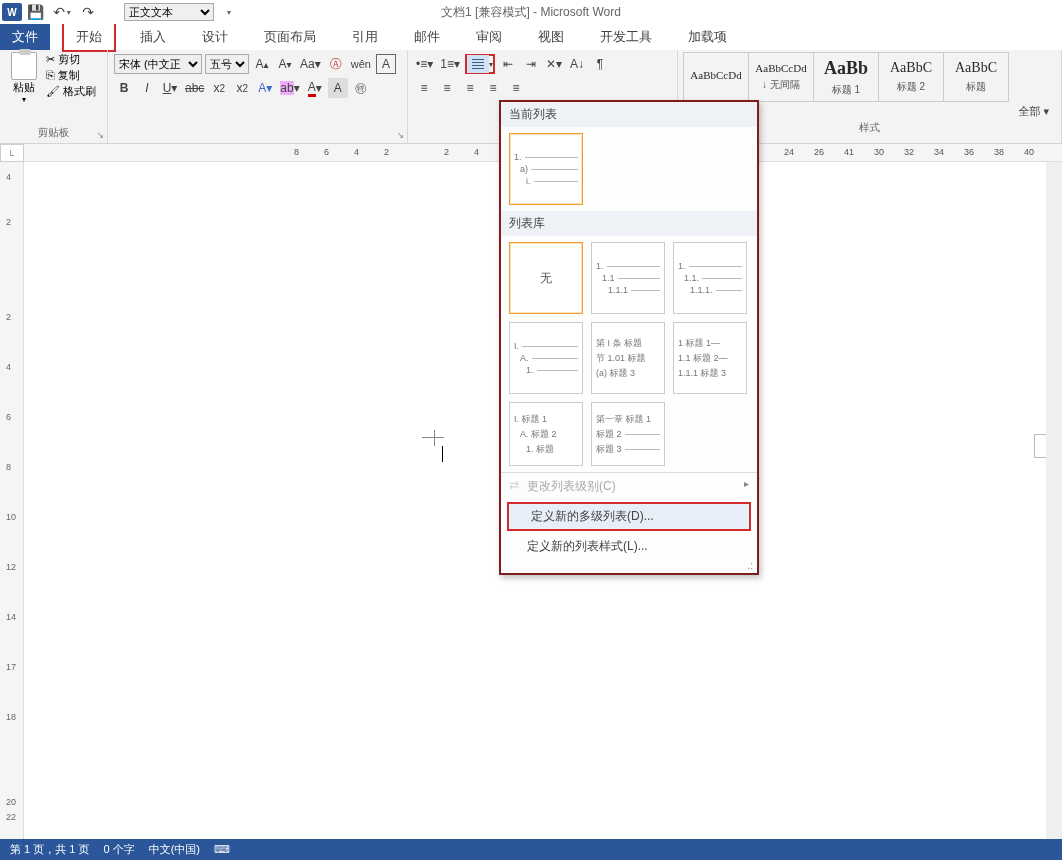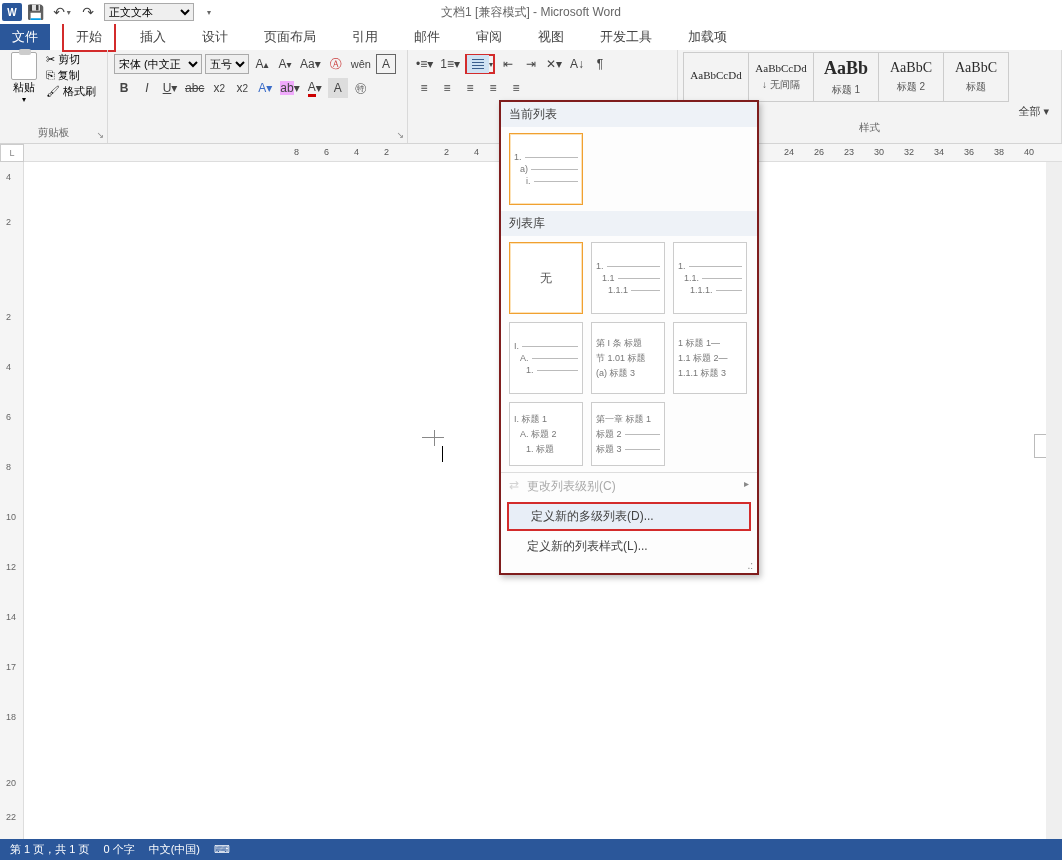--- a/index.html
+++ b/index.html
@@ -2,21 +2,21 @@
 <html><head>
 <meta charset="utf-8">
 <style>
 * { margin: 0; padding: 0; box-sizing: border-box; font-family: "Microsoft YaHei", "Segoe UI", sans-serif; }
 body { width: 1062px; height: 860px; background: #fff; overflow: hidden; position: relative; }
 
 .titlebar { height: 24px; background: #fff; display: flex; align-items: center; font-size: 12px; position: relative; }
 .titlebar .qat { display: flex; align-items: center; gap: 2px; padding-left: 2px; }
 .titlebar .qat-btn { width: 24px; height: 22px; display: flex; align-items: center; justify-content: center; color: #444; font-size: 14px; }
 .word-icon { width: 20px; height: 18px; background: #2b579a; color: #fff; font-size: 10px; font-weight: bold; display: flex; align-items: center; justify-content: center; border-radius: 2px; }
-.style-select { font-size: 11px; height: 18px; width: 90px; border: 1px solid #aaa; margin-left: 2px; }
+.style-select { font-size: 11px; height: 18px; width: 90px; border: 1px solid #aaa; margin-left: 22px; }
 .titlebar .title { position: absolute; left: 50%; transform: translateX(-50%); color: #666; font-size: 12px; }
 .down-caret::after { content: "▾"; font-size: 8px; color: #666; margin-left: 2px; }
 
 .tabs { height: 26px; background: #fff; display: flex; align-items: center; font-size: 13px; gap: 12px; padding-left: 0; }
 .tab { padding: 4px 12px; color: #444; display: flex; align-items: center; }
 .tab.file { background: #2b579a; color: #fff; }
 .tab.active { border: 2px solid #d32b2b; }
 
 .ribbon { height: 94px; background: #f3f3f3; border-bottom: 1px solid #d4d4d4; display: flex; }
 .group { border-right: 1px solid #d9d9d9; padding: 2px 6px 0 6px; display: flex; flex-direction: column; position: relative; }
@@ -231,21 +231,21 @@
   <div class="ruler-corner">L</div>
   <div class="ruler-h" style="flex:1">
     <span class="tick" style="left:270px">8</span>
     <span class="tick" style="left:300px">6</span>
     <span class="tick" style="left:330px">4</span>
     <span class="tick" style="left:360px">2</span>
     <span class="tick" style="left:420px">2</span>
     <span class="tick" style="left:450px">4</span>
     <span class="tick" style="left:760px">24</span>
     <span class="tick" style="left:790px">26</span>
-    <span class="tick" style="left:820px">23</span>
+    <span class="tick" style="left:820px">41</span>
     <span class="tick" style="left:850px">30</span>
     <span class="tick" style="left:880px">32</span>
     <span class="tick" style="left:910px">34</span>
     <span class="tick" style="left:940px">36</span>
     <span class="tick" style="left:970px">38</span>
     <span class="tick" style="left:1000px">40</span>
   </div>
 </div>
 
 <div class="workarea">
@@ -254,21 +254,21 @@
     <span class="vt" style="top:55px">2</span>
     <span class="vt" style="top:150px">2</span>
     <span class="vt" style="top:200px">4</span>
     <span class="vt" style="top:250px">6</span>
     <span class="vt" style="top:300px">8</span>
     <span class="vt" style="top:350px">10</span>
     <span class="vt" style="top:400px">12</span>
     <span class="vt" style="top:450px">14</span>
     <span class="vt" style="top:500px">17</span>
     <span class="vt" style="top:550px">18</span>
-    <span class="vt" style="top:616px">20</span>
+    <span class="vt" style="top:635px">20</span>
     <span class="vt" style="top:650px">22</span>
   </div>
   <div class="page-area">
     <div class="cursor-top"></div>
     <div class="cursor-side"></div>
     <div class="cursor-mark"></div>
     <div class="right-edge"></div>
   </div>
 </div>
 

